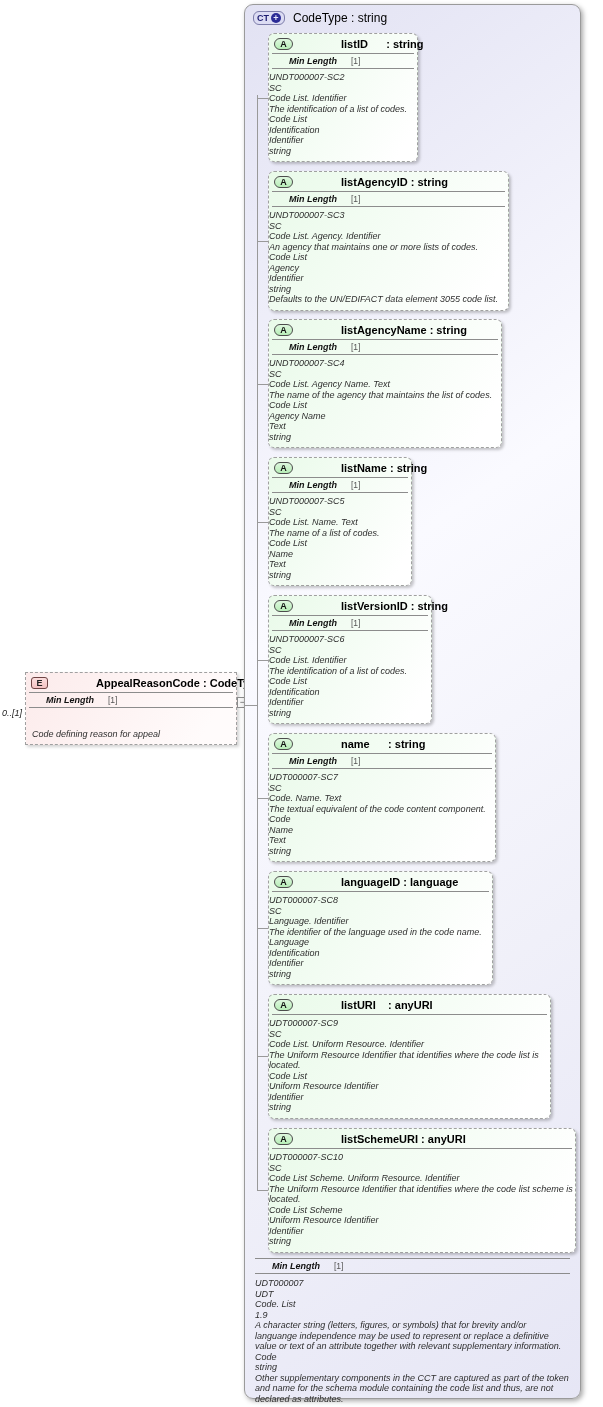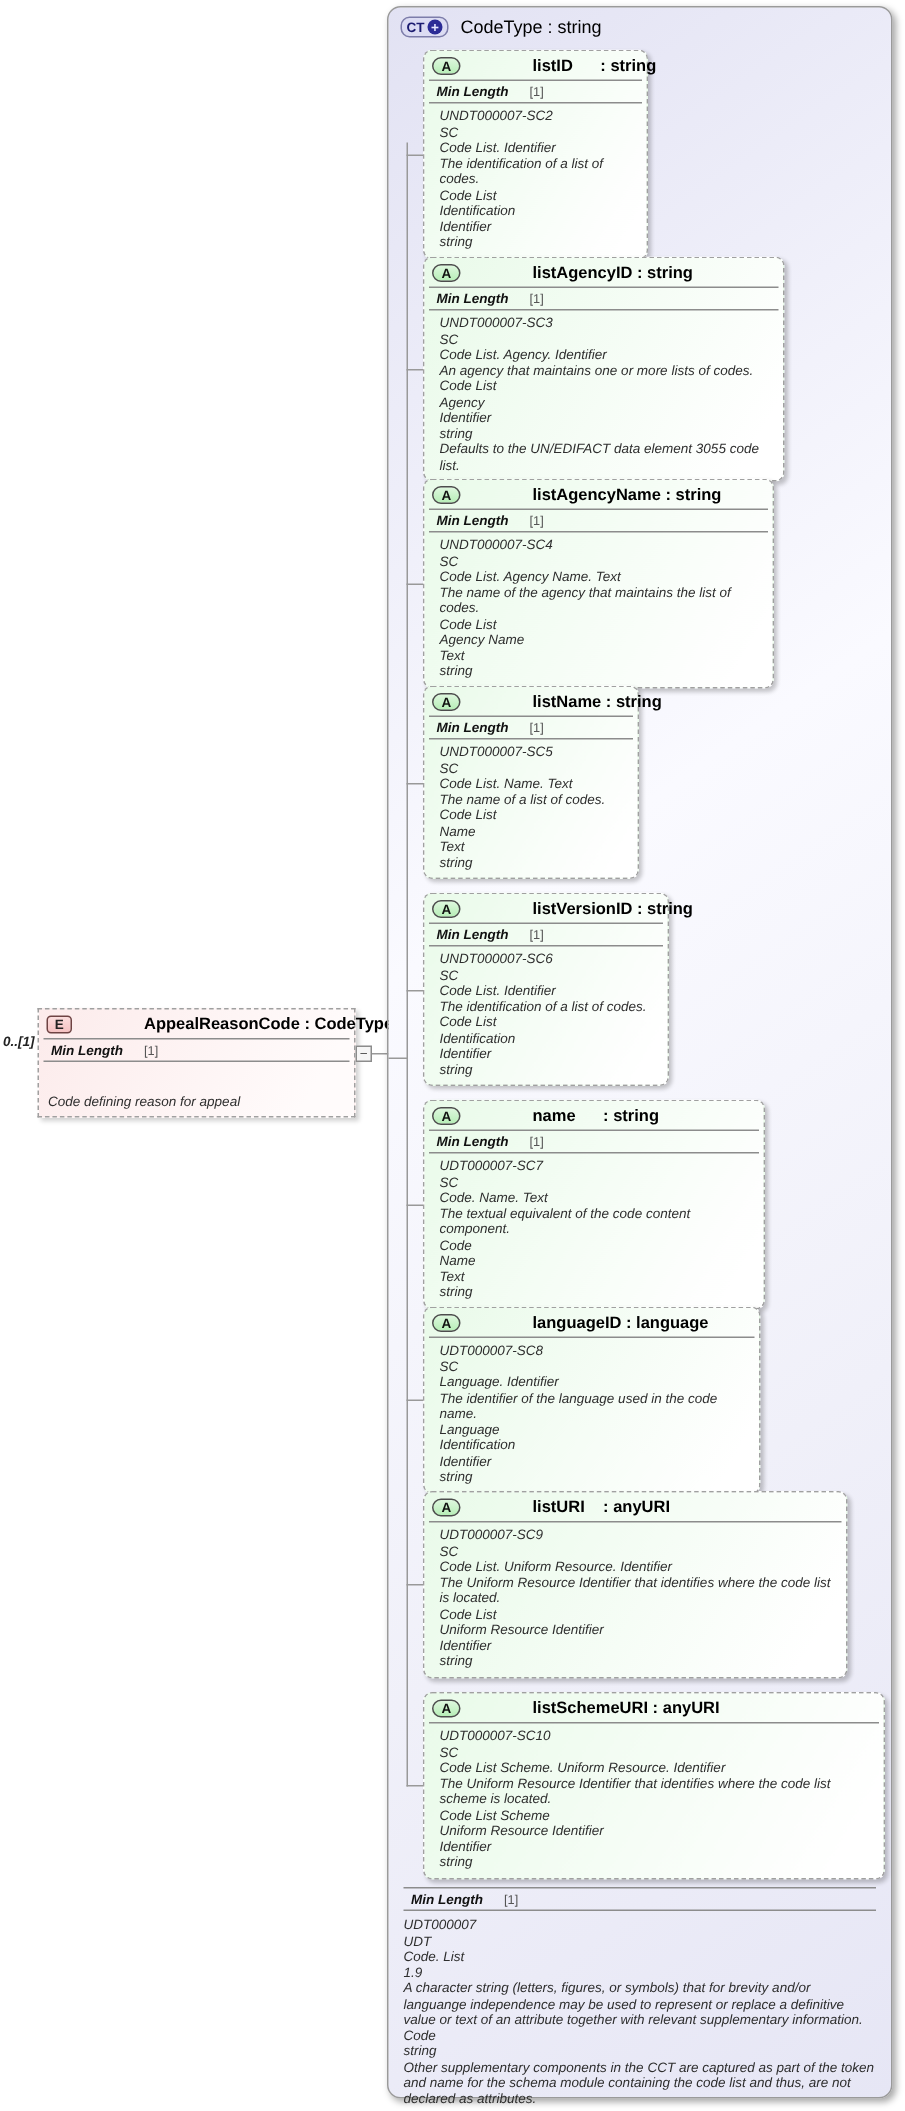--- a/index.html
+++ b/index.html
@@ -2,21 +2,21 @@
 <html style="--container-fill: #e6e6f5; --container-border: #9a9a9a; --attribute-fill: #e9fae9; --attribute-badge-fill: #b7eeb7; --element-fill: #fcebeb; --element-badge-fill: #f5c2c2; --ct-badge-fill: #dcdcf3; --ct-badge-plus: #2b2b96; --dashed-border: #a0a0a0; --rule-color: #8c8c8c; --annotation-text: #2e2e2e;"><head>
 <meta charset="utf-8">
 <style>
   html,body{margin:0;padding:0;}
   body{
     width:603px;height:1407px;position:relative;overflow:hidden;
     background:#ffffff;font-family:"Liberation Sans",sans-serif;
   }
   
   .ct-container{
-    position:absolute;left:258px;top:4px;width:337px;height:1395px;
+    position:absolute;left:244px;top:4px;width:337px;height:1395px;
     box-sizing:border-box;
     border:1px solid var(--container-border,#9a9a9a);
     border-radius:9px;
     background:linear-gradient(145deg,#e2e2f3 0%,#fafaff 40%,#f0f0f9 70%,var(--container-fill,#e6e6f5) 100%);
     box-shadow:2px 2px 5px rgba(0,0,0,.35);
   }
   .ct-header{position:absolute;top:6px;left:8px;display:flex;align-items:center;gap:8px;}
   .ct-badge{
     display:inline-flex;align-items:center;gap:2px;
     border:1px solid #7d7daa;background:var(--ct-badge-fill,#dcdcf3);
@@ -43,43 +43,43 @@
   .stub{position:absolute;left:-12px;top:50%;width:11px;border-top:1px solid #999;}
   .card-header{display:flex;align-items:center;gap:6px;padding:4px 5px 2px;}
   .badge-a{
     min-width:19px;height:12px;box-sizing:border-box;
     border:1px solid #4c4c4c;border-radius:6px;
     background:linear-gradient(#def7de,var(--attribute-badge-fill,#b7eeb7));
     font-size:9px;font-weight:bold;display:inline-flex;align-items:center;justify-content:center;color:#111;
   }
   .card-title{font-size:11px;font-weight:bold;white-space:pre;color:#000;padding-left:42px;}
   .rule{border-top:1px solid var(--rule-color,#8c8c8c);margin:1px 3px;}
-  .facet-row{display:flex;gap:14px;align-items:center;padding:1px 8px;}
+  .facet-row{display:flex;gap:14px;align-items:center;padding:1px 20px;}
   .facet-name{font-size:9px;font-weight:bold;font-style:italic;color:#111;}
   .facet-value{font-size:8.5px;color:#555;}
-  .annotations{padding:2px 10px 5px;}
+  .annotations{padding:2px 0 5px;}
   .ann-line{font-size:9px;font-style:italic;color:var(--annotation-text,#2e2e2e);line-height:10.5px;}
   
   .ct-bottom{position:absolute;left:7px;right:7px;top:1252px;}
   .ct-bottom .annotations{padding:3px 3px 5px;}
   
   .element-card{
     position:absolute;left:25px;top:672px;width:212px;box-sizing:border-box;
     border:1px dashed var(--dashed-border,#a0a0a0);
     background:linear-gradient(120deg,var(--element-fill,#fcebeb) 0%,#fffbfb 85%);
     box-shadow:2px 2px 3px rgba(0,0,0,.18);
   }
   .badge-e{
     min-width:17px;height:12px;box-sizing:border-box;
     border:1px solid #6e4343;border-radius:3px;
     background:linear-gradient(#fbdede,var(--element-badge-fill,#f5c2c2));
     font-size:9px;font-weight:bold;display:inline-flex;align-items:center;justify-content:center;color:#222;
   }
   .element-desc{font-size:9px;font-style:italic;padding:20px 6px 5px;color:var(--annotation-text,#2e2e2e);}
-  .cardinality{position:absolute;left:2px;top:689px;font-size:9px;font-style:italic;font-weight:bold;color:#222;}
+  .cardinality{position:absolute;left:2px;top:708px;font-size:9px;font-style:italic;font-weight:normal;color:#222;}
   
   .link-line{position:absolute;left:248px;top:702px;width:11px;border-top:1px solid #999;}
   .collapse-toggle{
     position:absolute;left:237px;top:697px;width:11px;height:11px;box-sizing:border-box;
     border:1px solid #8c8c8c;background:#f6f6f6;
     font-size:9px;line-height:8px;text-align:center;color:#555;cursor:pointer;
   }
 </style>
 </head>
 <body>

